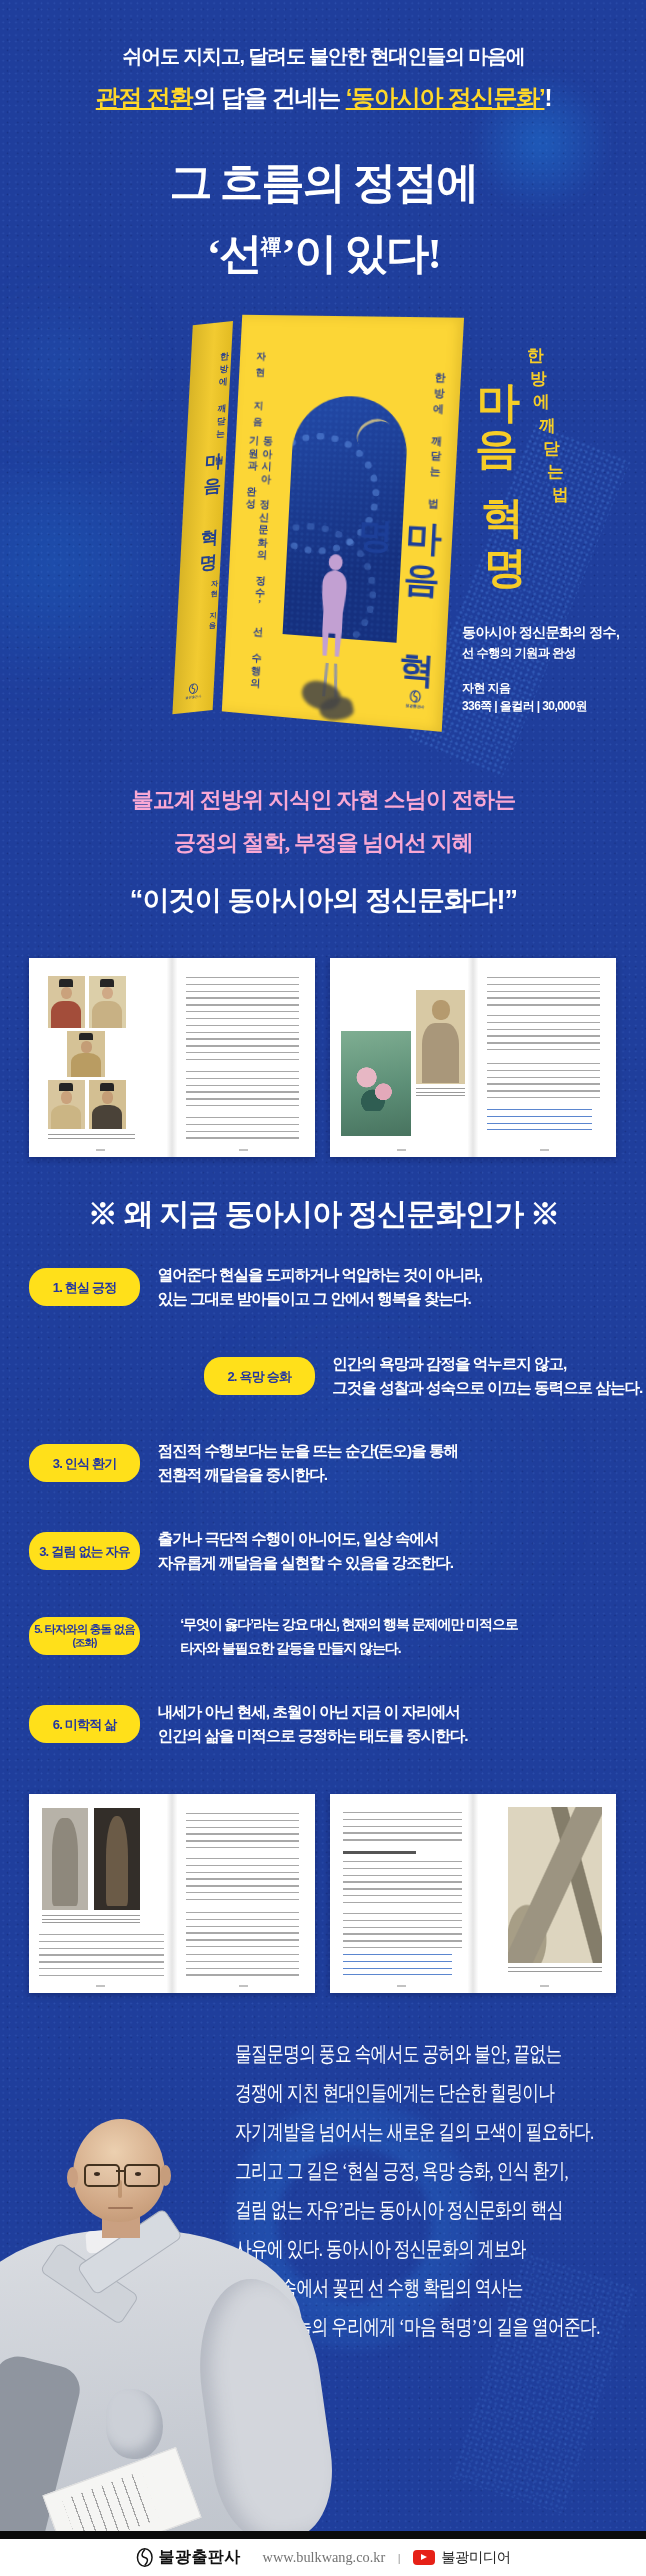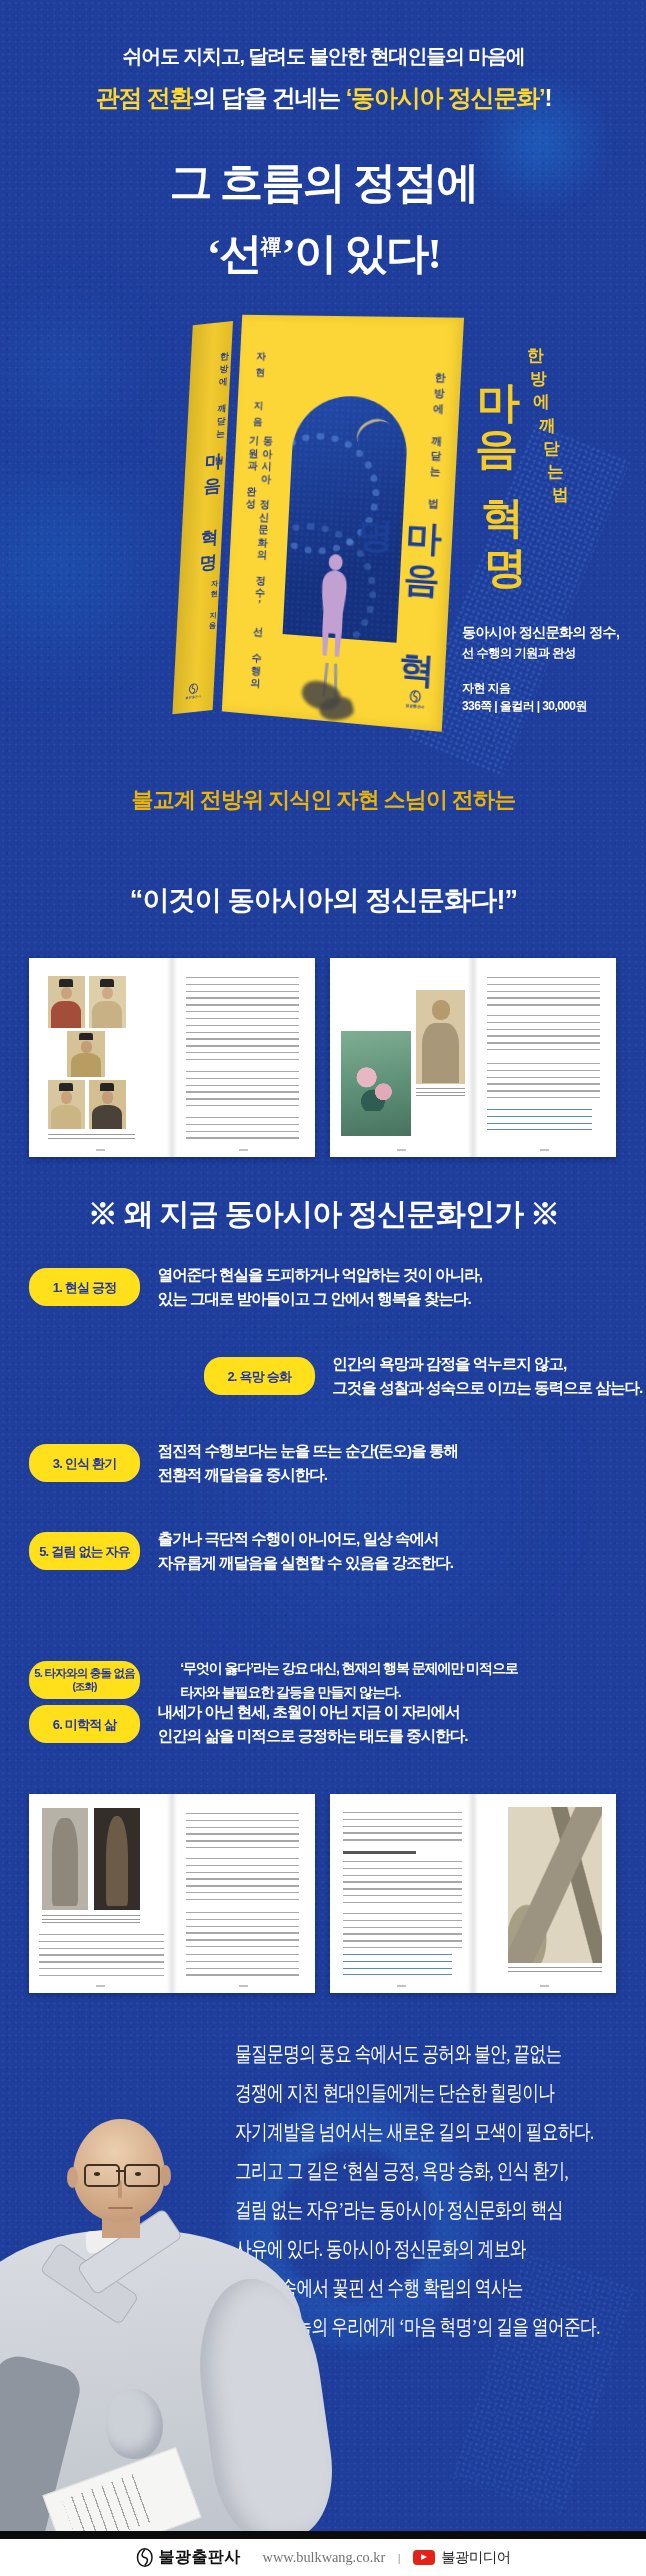--- a/index.html
+++ b/index.html
@@ -13,21 +13,21 @@
   .dots{position:absolute;pointer-events:none;
     background-image:radial-gradient(rgba(90,160,250,.55) 1.2px,transparent 1.7px);
     background-size:5.6px 5.6px;opacity:.45;}
   .serif{font-family:"Liberation Serif","DejaVu Serif",serif;}
   .c{position:absolute;left:0;right:0;text-align:center;}
   .vtext{writing-mode:vertical-rl;text-orientation:upright;}
 
   
   .tag1{top:43px;font-size:20px;font-weight:bold;color:#fff;letter-spacing:-1.2px;z-index:2;}
   .tag2{top:82px;font-size:24px;font-weight:bold;letter-spacing:-1.2px;color:#fff;z-index:2;}
-  .yel{color:#ffd829;}
+  .yel{color:#ffd829;text-decoration:underline;}
   .headline{top:151px;font-size:43px;font-weight:bold;color:#fff;letter-spacing:-1.6px;line-height:64px;z-index:2;}
   .headline .hanja{font-size:20.7px;vertical-align:14.3px;letter-spacing:0;}
 
   
   .book{position:absolute;left:193px;top:315px;width:262px;height:409px;z-index:3;}
   .spine{position:absolute;left:0;top:5.6px;width:40px;height:389px;
     background:linear-gradient(90deg,#d8b426,#f2cb31 55%,#e2bb22);
     transform:skewX(-3deg) skewY(-6deg);transform-origin:right top;}
   .sp-series{position:absolute;left:0;right:0;top:24px;text-align:center;font-size:8.7px;font-weight:bold;
     color:#2a3f8e;letter-spacing:4px;}
@@ -57,21 +57,21 @@
   .cv-title{position:absolute;right:4px;top:172px;height:199px;font-size:34px;font-weight:bold;
     color:#1d3f98;letter-spacing:7.1px;}
   .cv-logo{position:absolute;right:16px;top:359px;width:20.7px;text-align:center;color:#20409a;font-size:3.6px;font-weight:bold;}
 
   
   .stair{position:absolute;font-size:16.7px;font-weight:bold;color:#f6cd27;z-index:2;}
   .bigch{position:absolute;font-size:43px;font-weight:bold;color:#f6cd27;z-index:2;line-height:44px;}
   .binfo{position:absolute;left:462px;color:#fff;font-weight:bold;z-index:2;letter-spacing:-0.6px;}
 
   
-  .mq{color:#eab308;font-size:22px;font-weight:bold;letter-spacing:-0.8px;z-index:2;}
+  .mq{color:#f9a8d4;font-size:22px;font-weight:bold;letter-spacing:-0.8px;z-index:2;}
   .memph{color:#fff;font-size:27px;font-weight:bold;letter-spacing:-0.8px;z-index:2;}
 
   
   .spread{position:absolute;width:286px;height:199px;background:#fff;z-index:2;box-shadow:0 1.6px 6.4px rgba(0,10,50,.35);}
   .gutter{position:absolute;left:50%;top:0;bottom:0;width:11px;transform:translateX(-50%);
     background:linear-gradient(90deg,transparent,rgba(0,0,0,.10),transparent);}
   .page{position:absolute;top:0;bottom:0;width:50%;}
   .pl{left:0;} .pr{right:0;}
   .tl{background:repeating-linear-gradient(180deg,#a8a8a8 0 1.4px,transparent 1.4px 6.8px);}
   .tlb{background:repeating-linear-gradient(180deg,#5b86cf 0 1.4px,transparent 1.4px 6.8px);}
@@ -198,20 +198,21 @@
   <span class="bigch serif" style="left:475px;top:427px;">음</span>
   <span class="bigch serif" style="left:481px;top:496px;">혁</span>
   <span class="bigch serif" style="left:484px;top:546px;">명</span>
 
   <div class="binfo" style="top:624px;font-size:14px;">동아시아 정신문화의 정수,</div>
   <div class="binfo" style="top:645px;font-size:12.3px;">선 수행의 기원과 완성</div>
   <div class="binfo" style="top:680px;font-size:12px;">자현 지음</div>
   <div class="binfo" style="top:698px;font-size:12px;">336쪽 | 올컬러 | 30,000원</div>
 
   <div class="c mq serif" style="top:785px;">불교계 전방위 지식인 자현 스님이 전하는</div>
+  <div class="c mq serif" style="top:828px;">긍정의 철학, 부정을 넘어선 지혜</div>
   <div class="c memph" style="top:882px;">“이것이 동아시아의 정신문화다!”</div>
 
   <div class="spread" style="left:29px;top:958px;">
     <div class="page pl">
       <div class="ptt" style="left:19px;top:17.5px;width:37px;height:52px;background:#d8c69e;">
           <div style="position:absolute;left:11px;top:3.2px;width:14.3px;height:8px;background:#252525;border-radius:2.4px 2.4px 0 0;"></div>
           <div style="position:absolute;left:12.7px;top:11px;width:11px;height:12.7px;background:#caa27c;border-radius:45%;"></div>
           <div style="position:absolute;left:3.2px;top:25.4px;width:30px;height:27px;background:#a34d3a;border-radius:40% 40% 0 0;"></div>
         </div>
       <div class="ptt" style="left:60px;top:17.5px;width:37px;height:52px;background:#dccfa9;">
@@ -293,28 +294,28 @@
     <div class="pill">
         <span>3. 인식 환기</span>
       </div>
     <div class="fdesc">
         <div>점진적 수행보다는 눈을 뜨는 순간(돈오)을 통해</div>
         <div>전환적 깨달음을 중시한다.</div>
       </div>
   </div>
   <div class="feat" style="top:1527px;">
     <div class="pill">
-        <span>5. 걸림 없는 자유</span>
+        <span>3. 걸림 없는 자유</span>
       </div>
     <div class="fdesc">
         <div>출가나 극단적 수행이 아니어도, 일상 속에서</div>
         <div>자유롭게 깨달음을 실현할 수 있음을 강조한다.</div>
       </div>
   </div>
-  <div class="feat" style="top:1656px;gap:40px;">
+  <div class="feat" style="top:1612px;gap:40px;">
     <div class="pill" style="font-size:11.5px;line-height:13.5px;">
         <span>5. 타자와의 충돌 없음</span>
         <span class="sub">(조화)</span>
       </div>
     <div class="fdesc small">
         <div>‘무엇이 옳다’라는 강요 대신, 현재의 행복 문제에만 미적으로</div>
         <div>타자와 불필요한 갈등을 만들지 않는다.</div>
       </div>
   </div>
   <div class="feat" style="top:1700px;">

